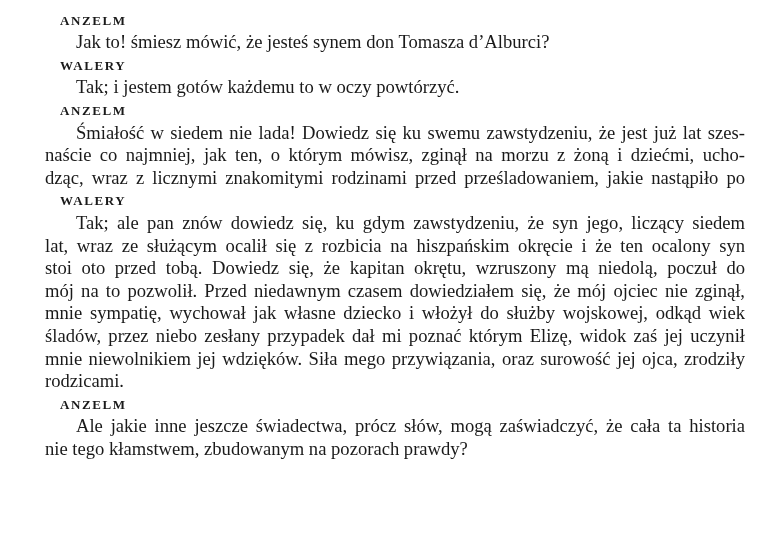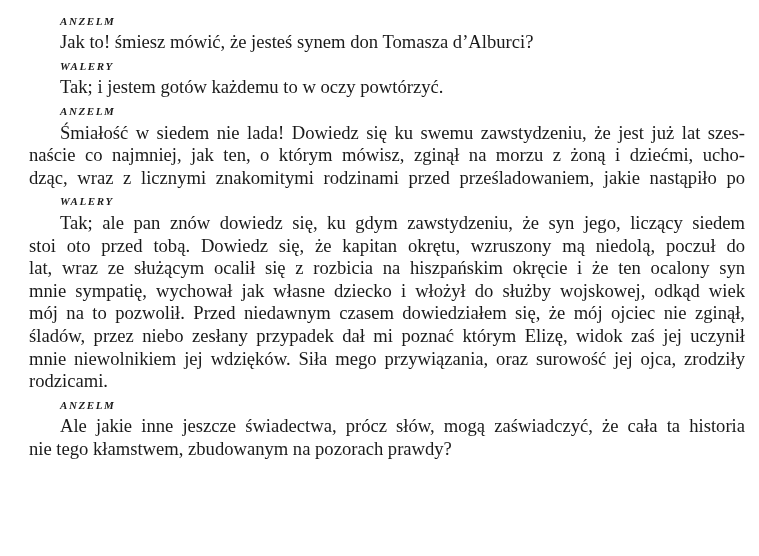--- a/index.html
+++ b/index.html
@@ -24,34 +24,34 @@
       line-height: 22.6px;
     }
     .topline {
       height: 22.6px;
       white-space: nowrap;
       overflow: hidden;
       padding-left: 0;
     }
     .speaker {
       padding-left: 31px;
-      font-size: 11px;
+      font-size: 13px;
       letter-spacing: 1.6px;
       font-weight: bold;
       text-transform: uppercase;
       height: 22.6px;
       line-height: 24px;
-      font-style: italic;
     }
     .line {
       display: block;
       white-space: nowrap;
       text-align: justify;
       text-align-last: justify;
       height: 22.6px;
+      margin-left: 16px;
     }
     .line.first {
       padding-left: 31px;
     }
     .line.last {
       text-align-last: left;
     }
   </style>
 </head>
 <body>
@@ -65,24 +65,24 @@
   <div class="speaker">WALERY</div>
   <div class="line first last">Tak; i jestem gotów każdemu to w oczy powtórzyć.</div>
 
   <div class="speaker">ANZELM</div>
   <div class="line first">Śmiałość w siedem nie lada! Dowiedz się ku swemu zawstydzeniu, że jest już lat szes-</div>
   <div class="line">naście co najmniej, jak ten, o którym mówisz, zginął na morzu z żoną i dziećmi, ucho-</div>
   <div class="line">dząc, wraz z licznymi znakomitymi rodzinami przed prześladowaniem, jakie nastąpiło po</div>
 
   <div class="speaker">WALERY</div>
   <div class="line first">Tak; ale pan znów dowiedz się, ku gdym zawstydzeniu, że syn jego, liczący siedem</div>
+  <div class="line">lat, wraz ze służącym ocalił się z rozbicia na hiszpańskim okręcie i że ten ocalony syn</div>
   <div class="line">stoi oto przed tobą. Dowiedz się, że kapitan okrętu, wzruszony mą niedolą, poczuł do</div>
-  <div class="line">lat, wraz ze służącym ocalił się z rozbicia na hiszpańskim okręcie i że ten ocalony syn</div>
+  <div class="line">mój na to pozwolił. Przed niedawnym czasem dowiedziałem się, że mój ojciec nie zginął,</div>
   <div class="line">mnie sympatię, wychował jak własne dziecko i włożył do służby wojskowej, odkąd wiek</div>
-  <div class="line">mój na to pozwolił. Przed niedawnym czasem dowiedziałem się, że mój ojciec nie zginął,</div>
   <div class="line">śladów, przez niebo zesłany przypadek dał mi poznać którym Elizę, widok zaś jej uczynił</div>
   <div class="line">mnie niewolnikiem jej wdzięków. Siła mego przywiązania, oraz surowość jej ojca, zrodziły</div>
   <div class="line last">rodzicami.</div>
 
   <div class="speaker">ANZELM</div>
   <div class="line first">Ale jakie inne jeszcze świadectwa, prócz słów, mogą zaświadczyć, że cała ta historia</div>
   <div class="line last">nie tego kłamstwem, zbudowanym na pozorach prawdy?</div>
 </div>
 
 </body></html>

